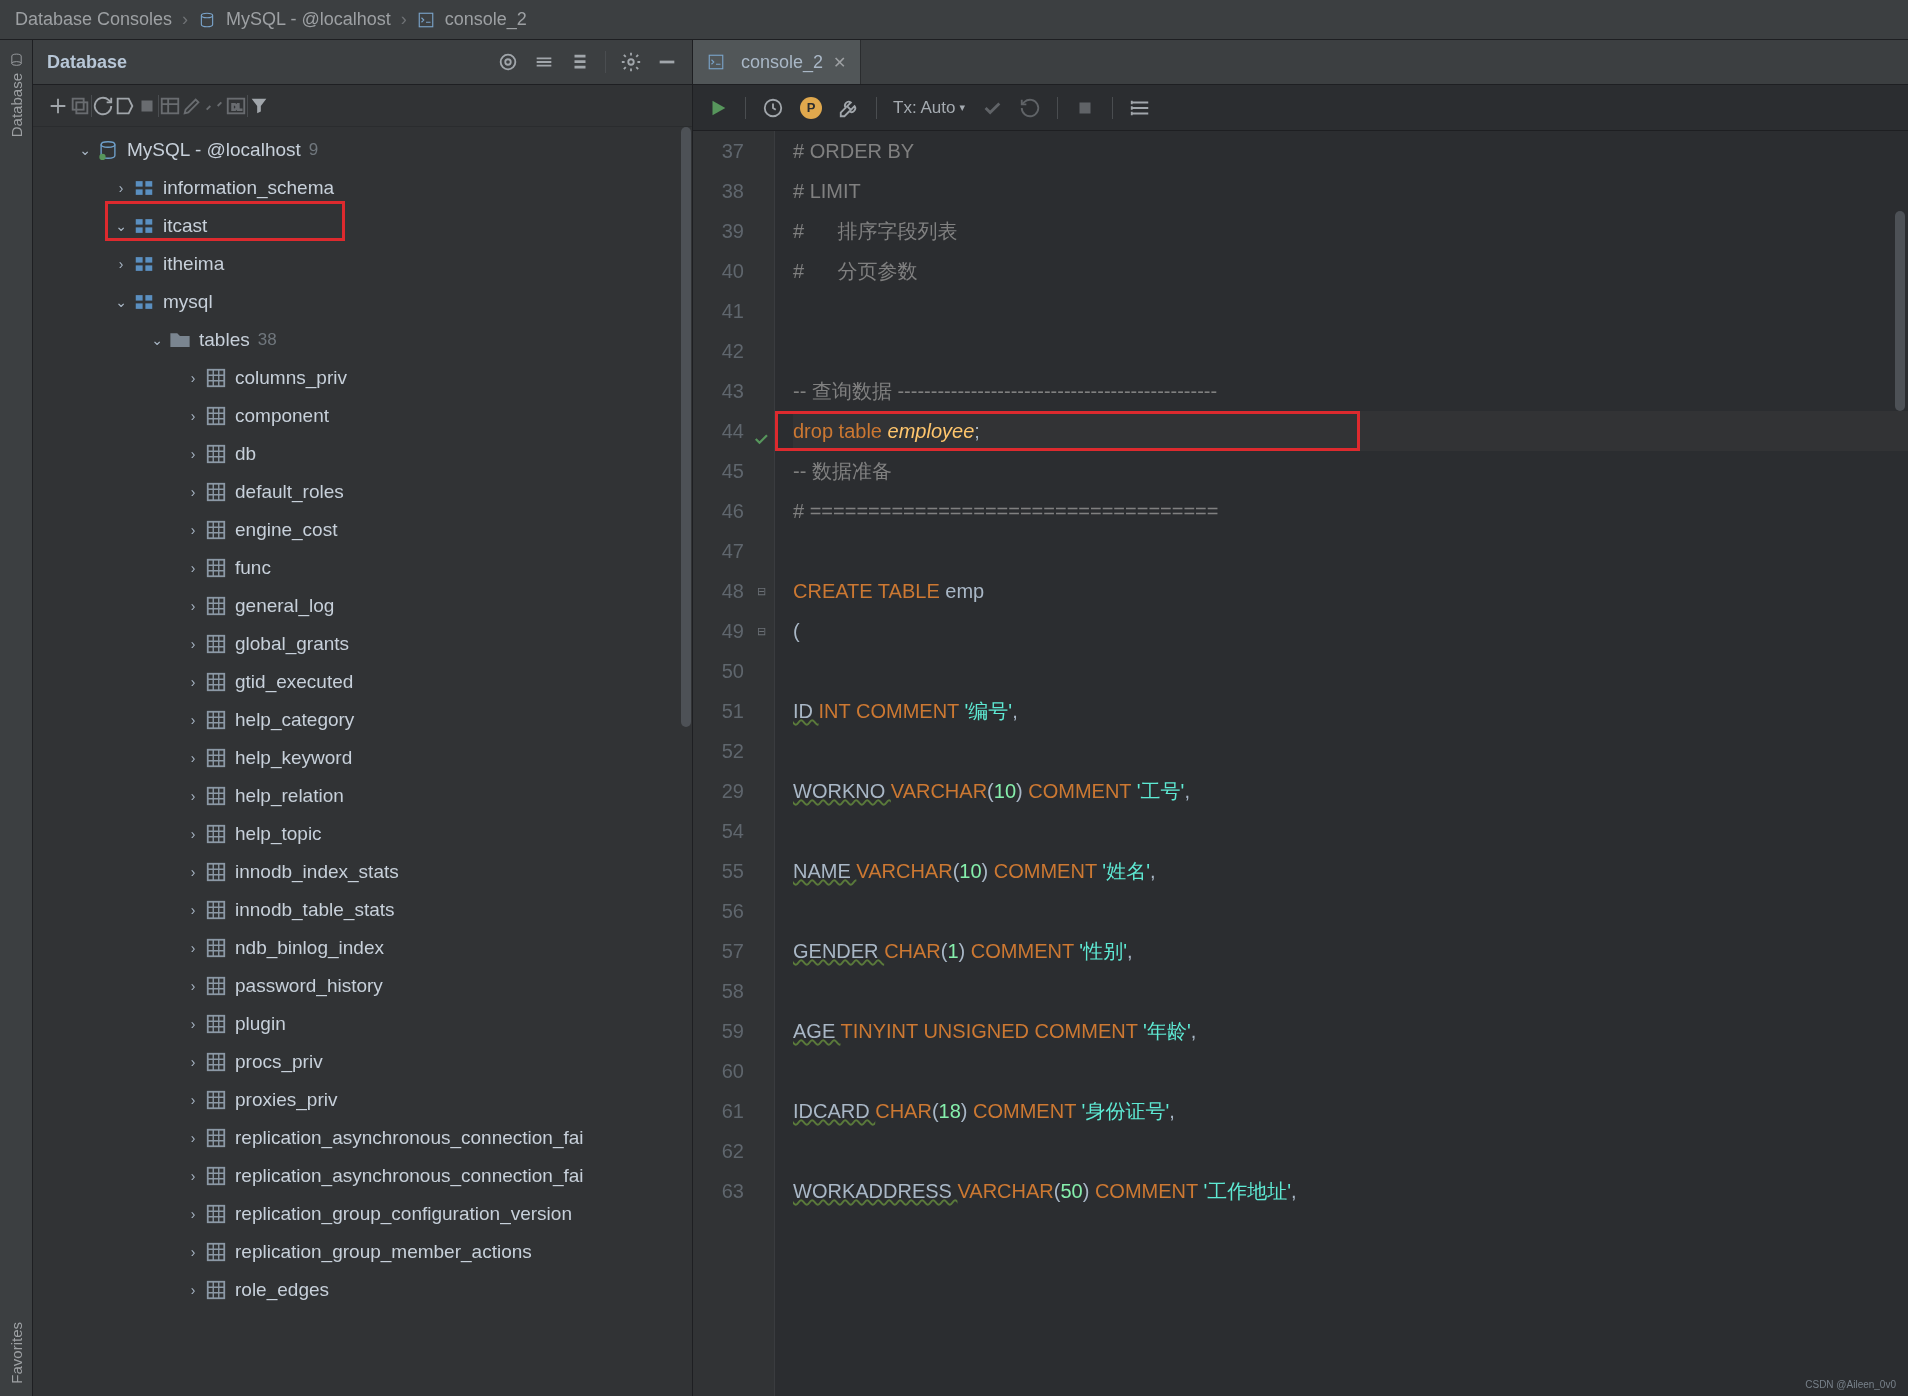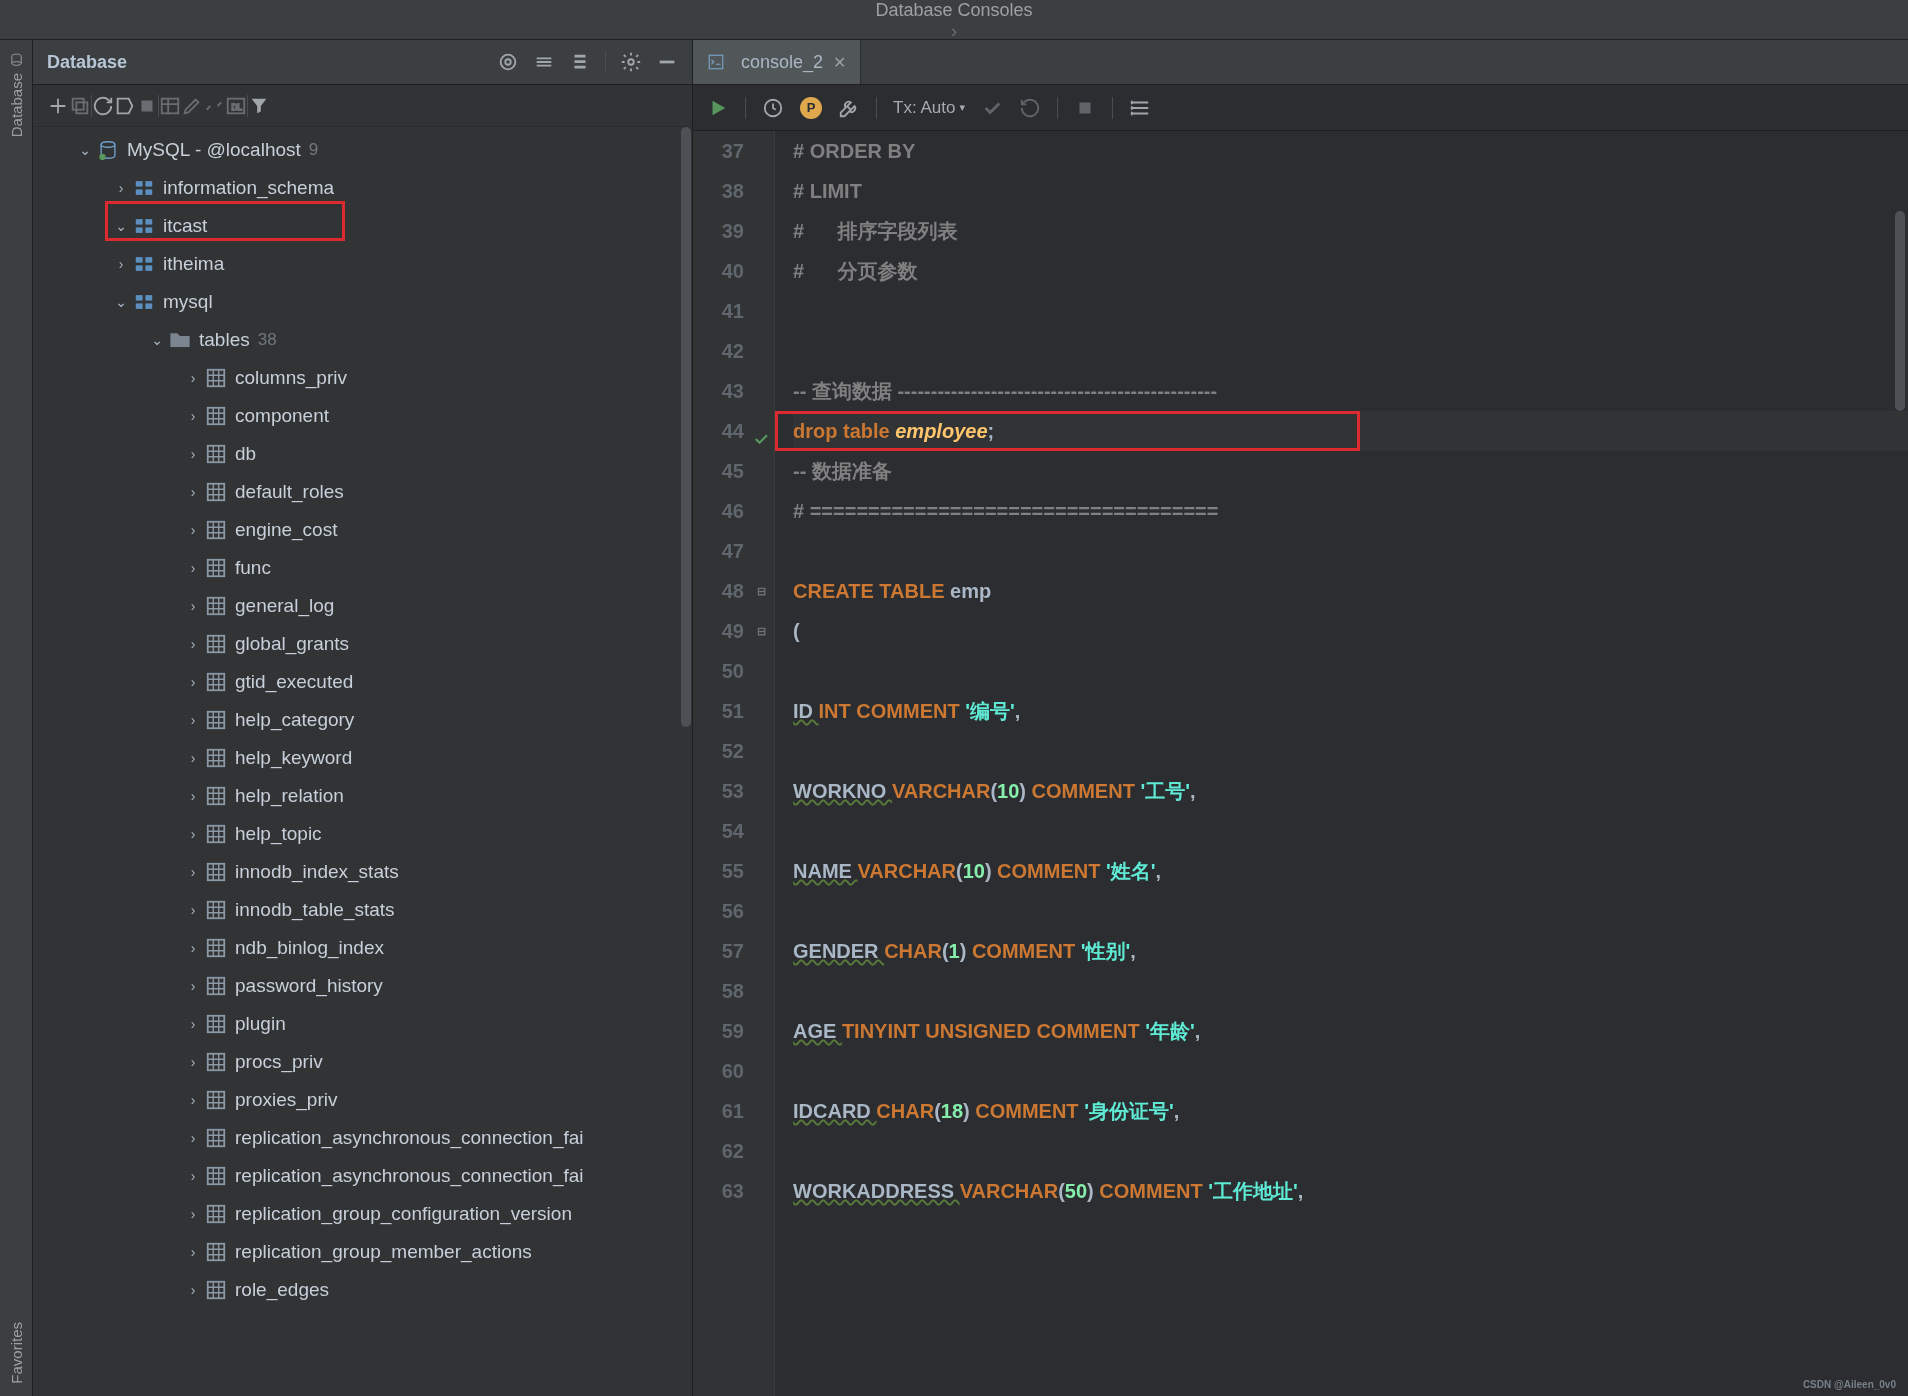--- a/index.html
+++ b/index.html
@@ -1,18 +1,18 @@
 <!DOCTYPE html>
 <html><head>
 <meta charset="utf-8">
 <style>
 * { margin:0; padding:0; box-sizing:border-box; font-family:"Segoe UI",Arial,sans-serif; }
 body { background:#2b2d30; color:#a9b7c6; width:1908px; height:1396px; overflow:hidden; font-size:18px; }
 
-.breadcrumb { height:40px; display:flex; align-items:center; padding:0 10px; background:#3c3f41; border-bottom:1px solid #1e1f22;flex-direction:column; }
+.breadcrumb { height:40px; display:flex; align-items:center; padding:0 10px; background:#3c3f41; border-bottom:1px solid #1e1f22; }
 .breadcrumb span { color:#9da0a3; margin:0 5px; }
 .bc-icon { width:18px; height:18px; margin-right:6px; display:inline-flex; align-items:center; }
 .sep { color:#6f7275 !important; }
 
 .main { display:flex; height:calc(100% - 40px); }
 
 .sidebar-strip { width:33px; background:#3c3f41; border-right:1px solid #1e1f22; display:flex; flex-direction:column; align-items:center; }
 .sidebar-strip .v { writing-mode:vertical-rl; transform:rotate(180deg); color:#9da0a3; font-size:15px; padding:12px 0; cursor:pointer; display:flex; align-items:center; gap:6px; }
 
 .db-panel { width:660px; background:#313335; border-right:1px solid #1e1f22; display:flex; flex-direction:column; }
@@ -39,21 +39,21 @@
 
 .editor { flex:1; background:#2b2d30; display:flex; flex-direction:column; }
 .tabs { height:45px; background:#3c3f41; display:flex; align-items:stretch; border-bottom:1px solid #1e1f22; }
 .tab { background:#515658; display:flex; align-items:center; padding:0 14px; gap:10px; border-right:1px solid #2a2c2e; }
 .tab-close { color:#9da0a3; cursor:pointer; font-size:16px; }
 .ed-tb { height:46px; display:flex; align-items:center; padding:0 14px; gap:16px; border-bottom:1px solid #1e1f22; }
 .play { color:#57965c; }
 .pbadge { width:22px; height:22px; border-radius:50%; background:#e0a84d; color:#2b2d30; display:flex; align-items:center; justify-content:center; font-size:13px; font-weight:bold; }
 .txlabel { color:#a4aab0; font-size:17px; display:flex; align-items:center; gap:4px; }
 
-.code-area { flex:1; display:flex; position:relative; font-family:"JetBrains Mono","Consolas",monospace; font-size:20px; overflow:hidden;font-weight:bold; }
+.code-area { flex:1; display:flex; position:relative; font-family:"JetBrains Mono","Consolas",monospace; font-size:20px; overflow:hidden; }
 .gutter { width:82px; background:#313335; border-right:1px solid #3a3c3f; text-align:right; padding-right:30px; color:#5f666d; line-height:40px; position:relative; }
 .gut-line { height:40px; position:relative; }
 .check { position:absolute; right:-26px; top:10px; color:#57965c; }
 .code-col { flex:1; padding-left:18px; line-height:40px; position:relative; }
 .code-line { height:40px; white-space:pre; }
 .cl-hl { background:#323335; }
 .cm { color:#808080; }
 .kw { color:#cc7832; }
 .fn { color:#ffc66d; font-style:italic; }
 .id { color:#a9b7c6; }
@@ -601,21 +601,21 @@
                 <path d="M5 12l5 5L20 7"></path>
               </svg></span></div>
           <div class="gut-line">45</div>
           <div class="gut-line">46</div>
           <div class="gut-line">47</div>
           <div class="gut-line">48</div>
           <div class="gut-line">49</div>
           <div class="gut-line">50</div>
           <div class="gut-line">51</div>
           <div class="gut-line">52</div>
-          <div class="gut-line">53</div>
+          <div class="gut-line">29</div>
           <div class="gut-line">54</div>
           <div class="gut-line">55</div>
           <div class="gut-line">56</div>
           <div class="gut-line">57</div>
           <div class="gut-line">58</div>
           <div class="gut-line">59</div>
           <div class="gut-line">60</div>
           <div class="gut-line">61</div>
           <div class="gut-line">62</div>
           <div class="gut-line">63</div>

